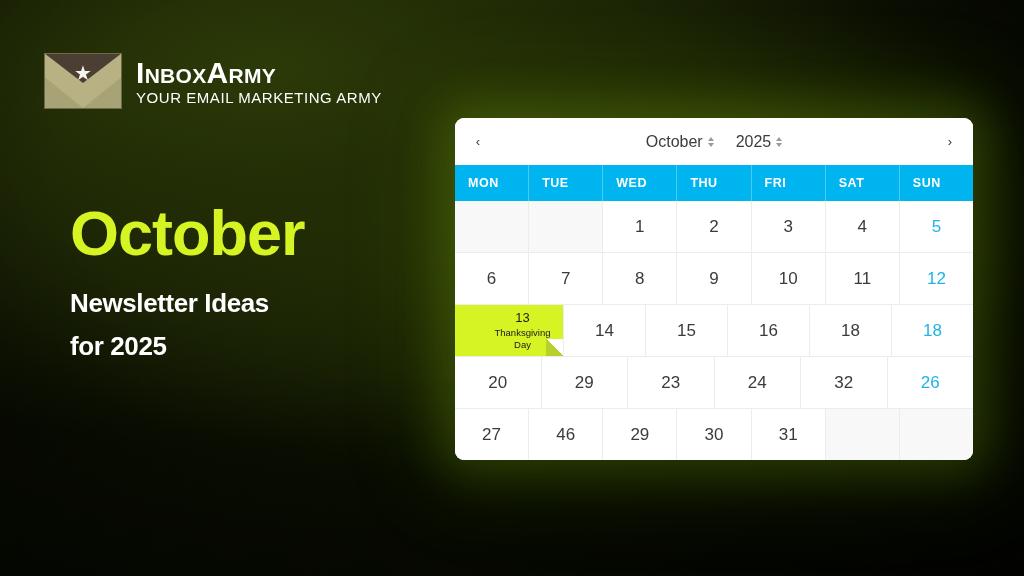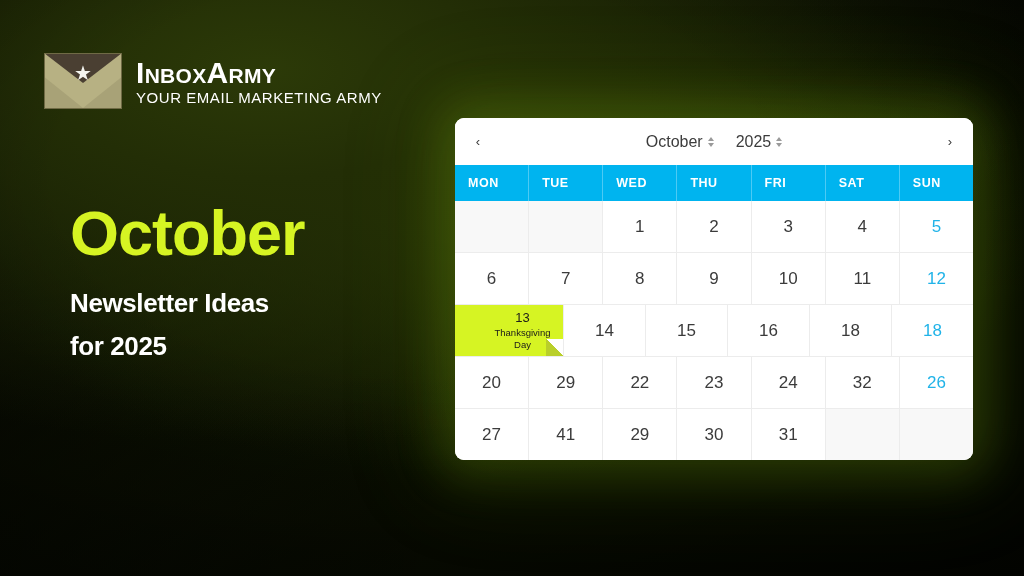--- a/index.html
+++ b/index.html
@@ -272,41 +272,38 @@
           </div>
         </div>
         <div class="week">
           <div class="cell">
             <div class="num">20</div>
           </div>
           <div class="cell">
             <div class="num">29</div>
           </div>
           <div class="cell">
-            <div class="num">22</div>
-          </div>
-          <div class="cell">
             <div class="num">23</div>
           </div>
           <div class="cell">
             <div class="num">24</div>
           </div>
           <div class="cell">
             <div class="num">32</div>
           </div>
           <div class="cell sun">
             <div class="num">26</div>
           </div>
         </div>
         <div class="week">
           <div class="cell">
             <div class="num">27</div>
           </div>
           <div class="cell">
-            <div class="num">41</div>
+            <div class="num">46</div>
           </div>
           <div class="cell">
             <div class="num">29</div>
           </div>
           <div class="cell">
             <div class="num">30</div>
           </div>
           <div class="cell">
             <div class="num">31</div>
           </div>

